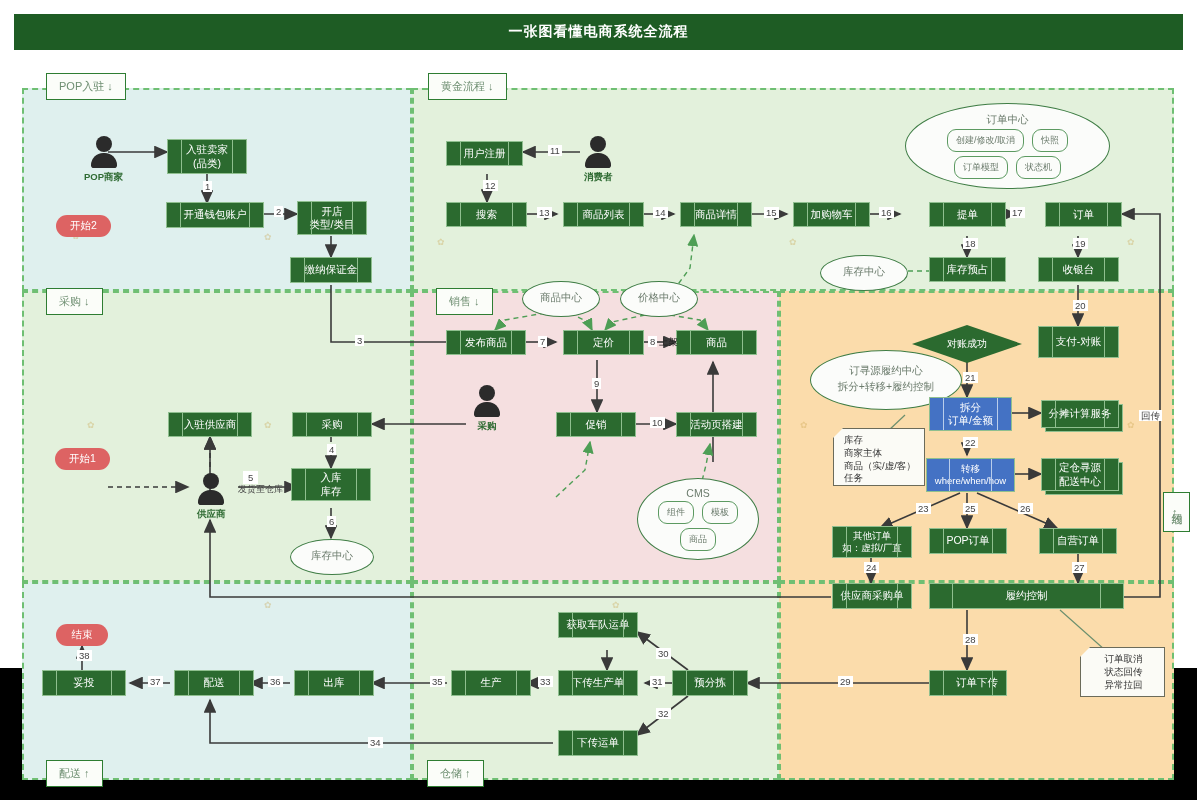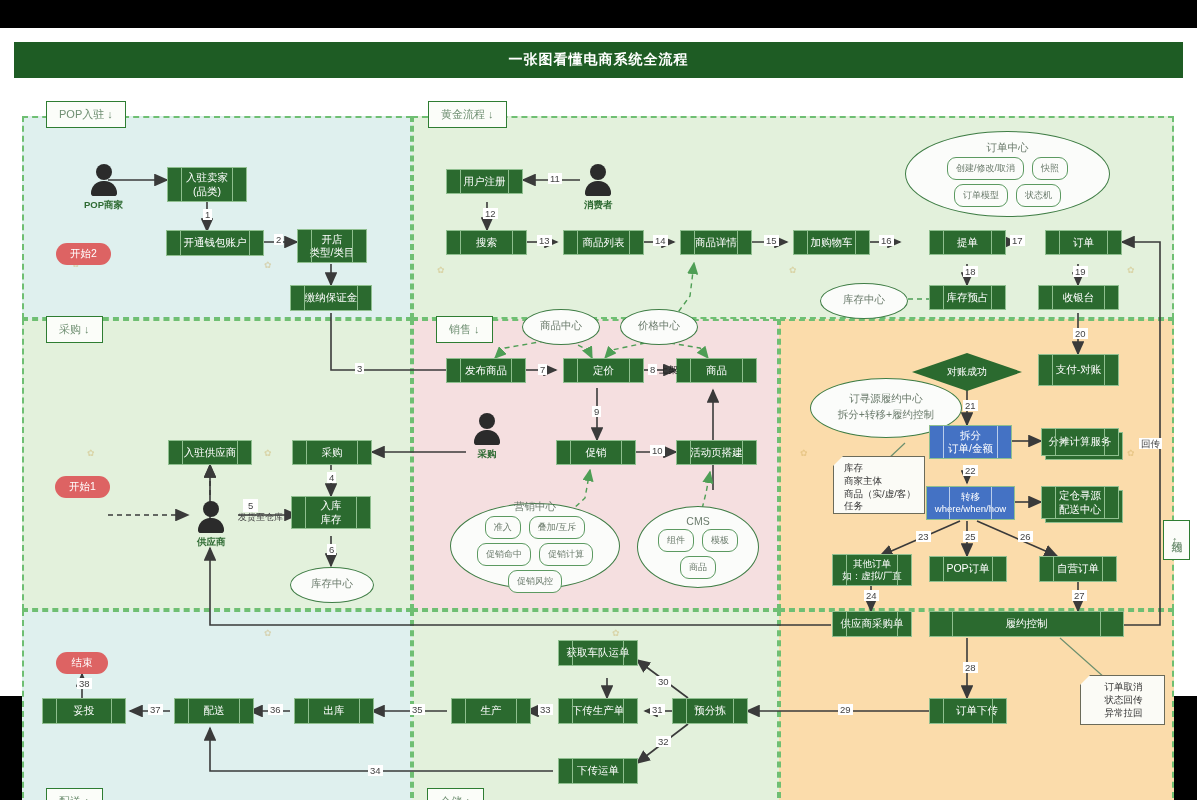--- a/index.html
+++ b/index.html
@@ -6,21 +6,20 @@
   body {
     width: 1197px; height: 800px;
     background: #000;
     font-family: "Liberation Sans", "DejaVu Sans", sans-serif;
     overflow: hidden;
   }
   #canvas {
     position: relative;
     width: 1197px; height: 668px;
     background: #ffffff;
-    margin-top: 28px;
   }
   #header {
     position: absolute; left: 14px; top: 14px;
     width: 1169px; height: 36px;
     background: #1e5c24;
     color: #fff;
     display: flex; align-items: center; justify-content: center;
     font-size: 14px; font-weight: bold;
     letter-spacing: 1px;
   }
@@ -366,30 +365,20 @@
   <div class="ellipse" style="left:290px; top:539px; width:84px; height:36px;">
     <div class="etitle">库存中心</div>
   </div>
   <div class="ellipse" style="left:522px; top:281px; width:78px; height:36px;">
     <div class="etitle">商品中心</div>
   </div>
   <div class="ellipse" style="left:620px; top:281px; width:78px; height:36px;">
     <div class="etitle">价格中心</div>
   </div>
 
-  <div class="ellipse" style="left:450px; top:475px; width:170px; height:86px;">
-    <div class="etitle">营销中心</div>
-    <div class="echips">
-      <span class="chip">准入</span>
-      <span class="chip">叠加/互斥</span>
-      <span class="chip">促销命中</span>
-      <span class="chip">促销计算</span>
-      <span class="chip">促销风控</span>
-    </div>
-  </div>
 
   <div class="ellipse" style="left:637px; top:478px; width:122px; height:82px;">
     <div class="etitle">CMS</div>
     <div class="echips">
       <span class="chip">组件</span>
       <span class="chip">模板</span>
       <span class="chip">商品</span>
     </div>
   </div>
 
@@ -435,21 +424,21 @@
   <div class="edge-lbl" style="left:963px; top:503px;">25</div>
   <div class="edge-lbl" style="left:1018px; top:503px;">26</div>
   <div class="edge-lbl" style="left:1072px; top:562px;">27</div>
   <div class="edge-lbl" style="left:963px; top:634px;">28</div>
   <div class="edge-lbl" style="left:838px; top:676px;">29</div>
   <div class="edge-lbl" style="left:656px; top:648px;">30</div>
   <div class="edge-lbl" style="left:650px; top:676px;">31</div>
   <div class="edge-lbl" style="left:656px; top:708px;">32</div>
   <div class="edge-lbl" style="left:538px; top:676px;">33</div>
   <div class="edge-lbl" style="left:368px; top:737px;">34</div>
-  <div class="edge-lbl" style="left:410px; top:676px;">35</div>
+  <div class="edge-lbl" style="left:430px; top:676px;">35</div>
   <div class="edge-lbl" style="left:268px; top:676px;">36</div>
   <div class="edge-lbl" style="left:148px; top:676px;">37</div>
   <div class="edge-lbl" style="left:77px;  top:650px;">38</div>
   <div class="edge-lbl" style="left:1139px; top:410px;text-align:center;">回传</div>
 
   <div class="wm" style="left:264px; top:232px;">✿</div>
   <div class="wm" style="left:437px; top:237px;">✿</div>
   <div class="wm" style="left:789px; top:237px;">✿</div>
   <div class="wm" style="left:1127px; top:237px;">✿</div>
   <div class="wm" style="left:72px;  top:231px;">✿</div>

